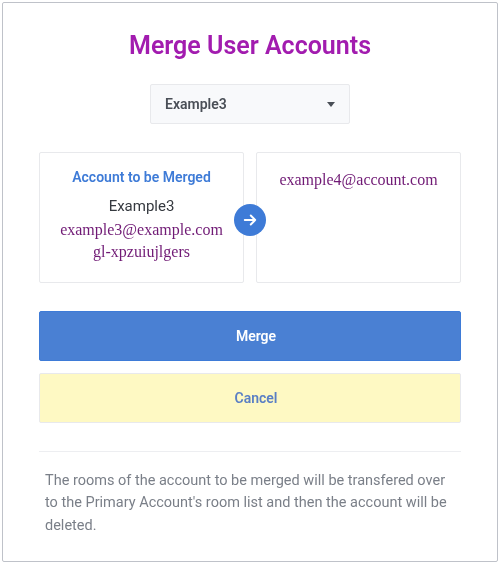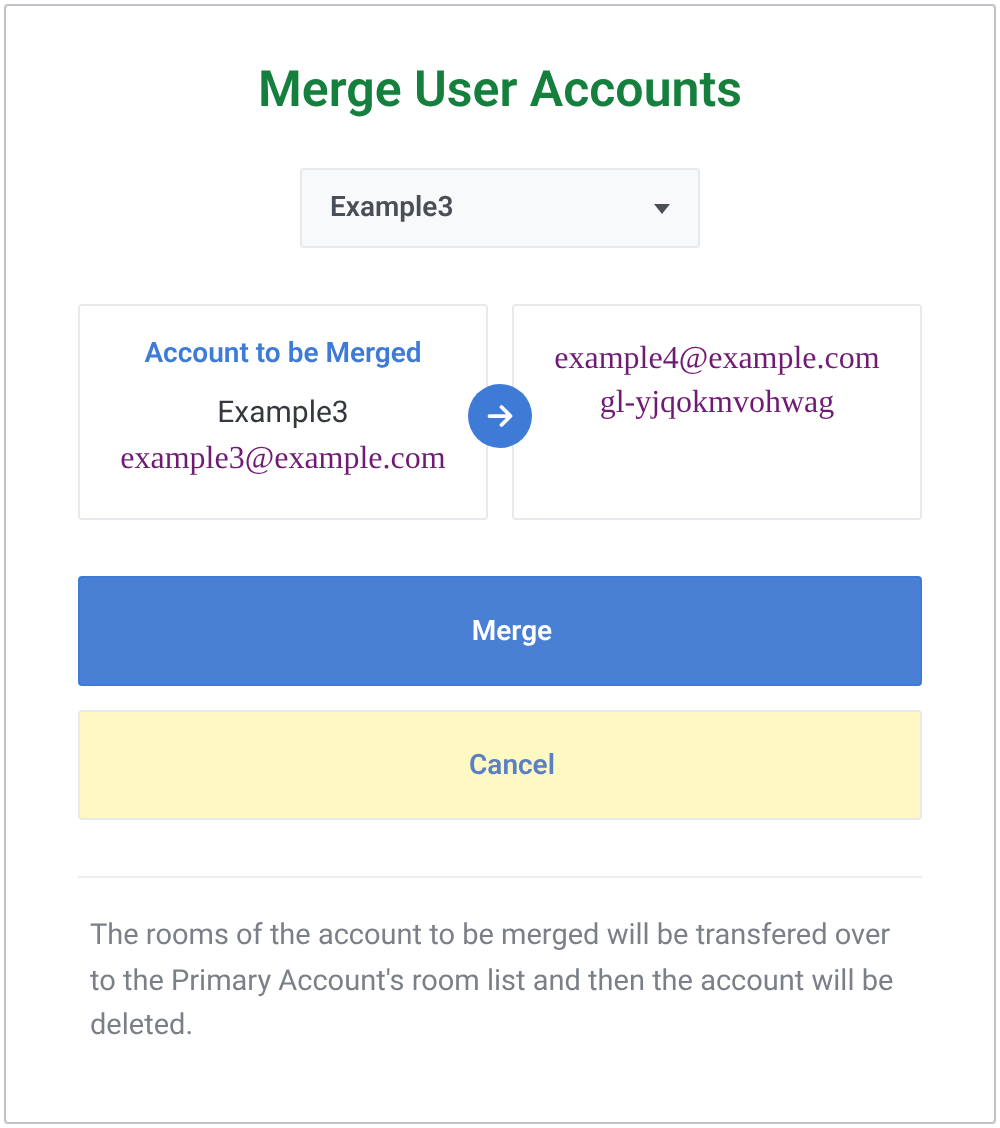--- a/index.html
+++ b/index.html
@@ -21,21 +21,21 @@
       border-radius: 2px;
       background: #fff;
       padding: 28px 36px 24px 36px;
       display: flex;
       flex-direction: column;
     }
     .modal-title {
       text-align: center;
       font-size: 25px;
       font-weight: 600;
-      color: #15803d;
+      color: #a21caf;
       margin-bottom: 24px;
     }
     .dropdown-wrap {
       display: flex;
       justify-content: center;
       margin-bottom: 28px;
     }
     .dropdown {
       width: 200px;
       height: 40px;
@@ -160,31 +160,31 @@
       <span class="dropdown-label">Example3</span>
       <span class="caret"></span>
     </div>
   </div>
 
   <div class="accounts-row">
     <div class="account-card">
       <div class="account-heading">Account to be Merged</div>
       <div class="account-name">Example3</div>
       <div class="account-sub">example3@example.com</div>
+      <div class="account-sub">gl-xpzuiujlgers</div>
     </div>
 
     <div class="arrow-badge">
       <svg viewBox="0 0 24 24">
           <path d="M5 12h14M13 6l6 6-6 6"></path>
         </svg>
     </div>
 
     <div class="account-card">
-      <div class="account-sub">example4@example.com</div>
-      <div class="account-sub">gl-yjqokmvohwag</div>
+      <div class="account-sub">example4@account.com</div>
     </div>
   </div>
 
   <div class="btn btn-primary">Merge</div>
   <div class="btn btn-secondary">Cancel</div>
 
   <hr class="divider">
 
   <p class="info-text">The rooms of the account to be merged will be transfered over to the Primary Account's room list and then the account will be deleted.</p>
 </div>

